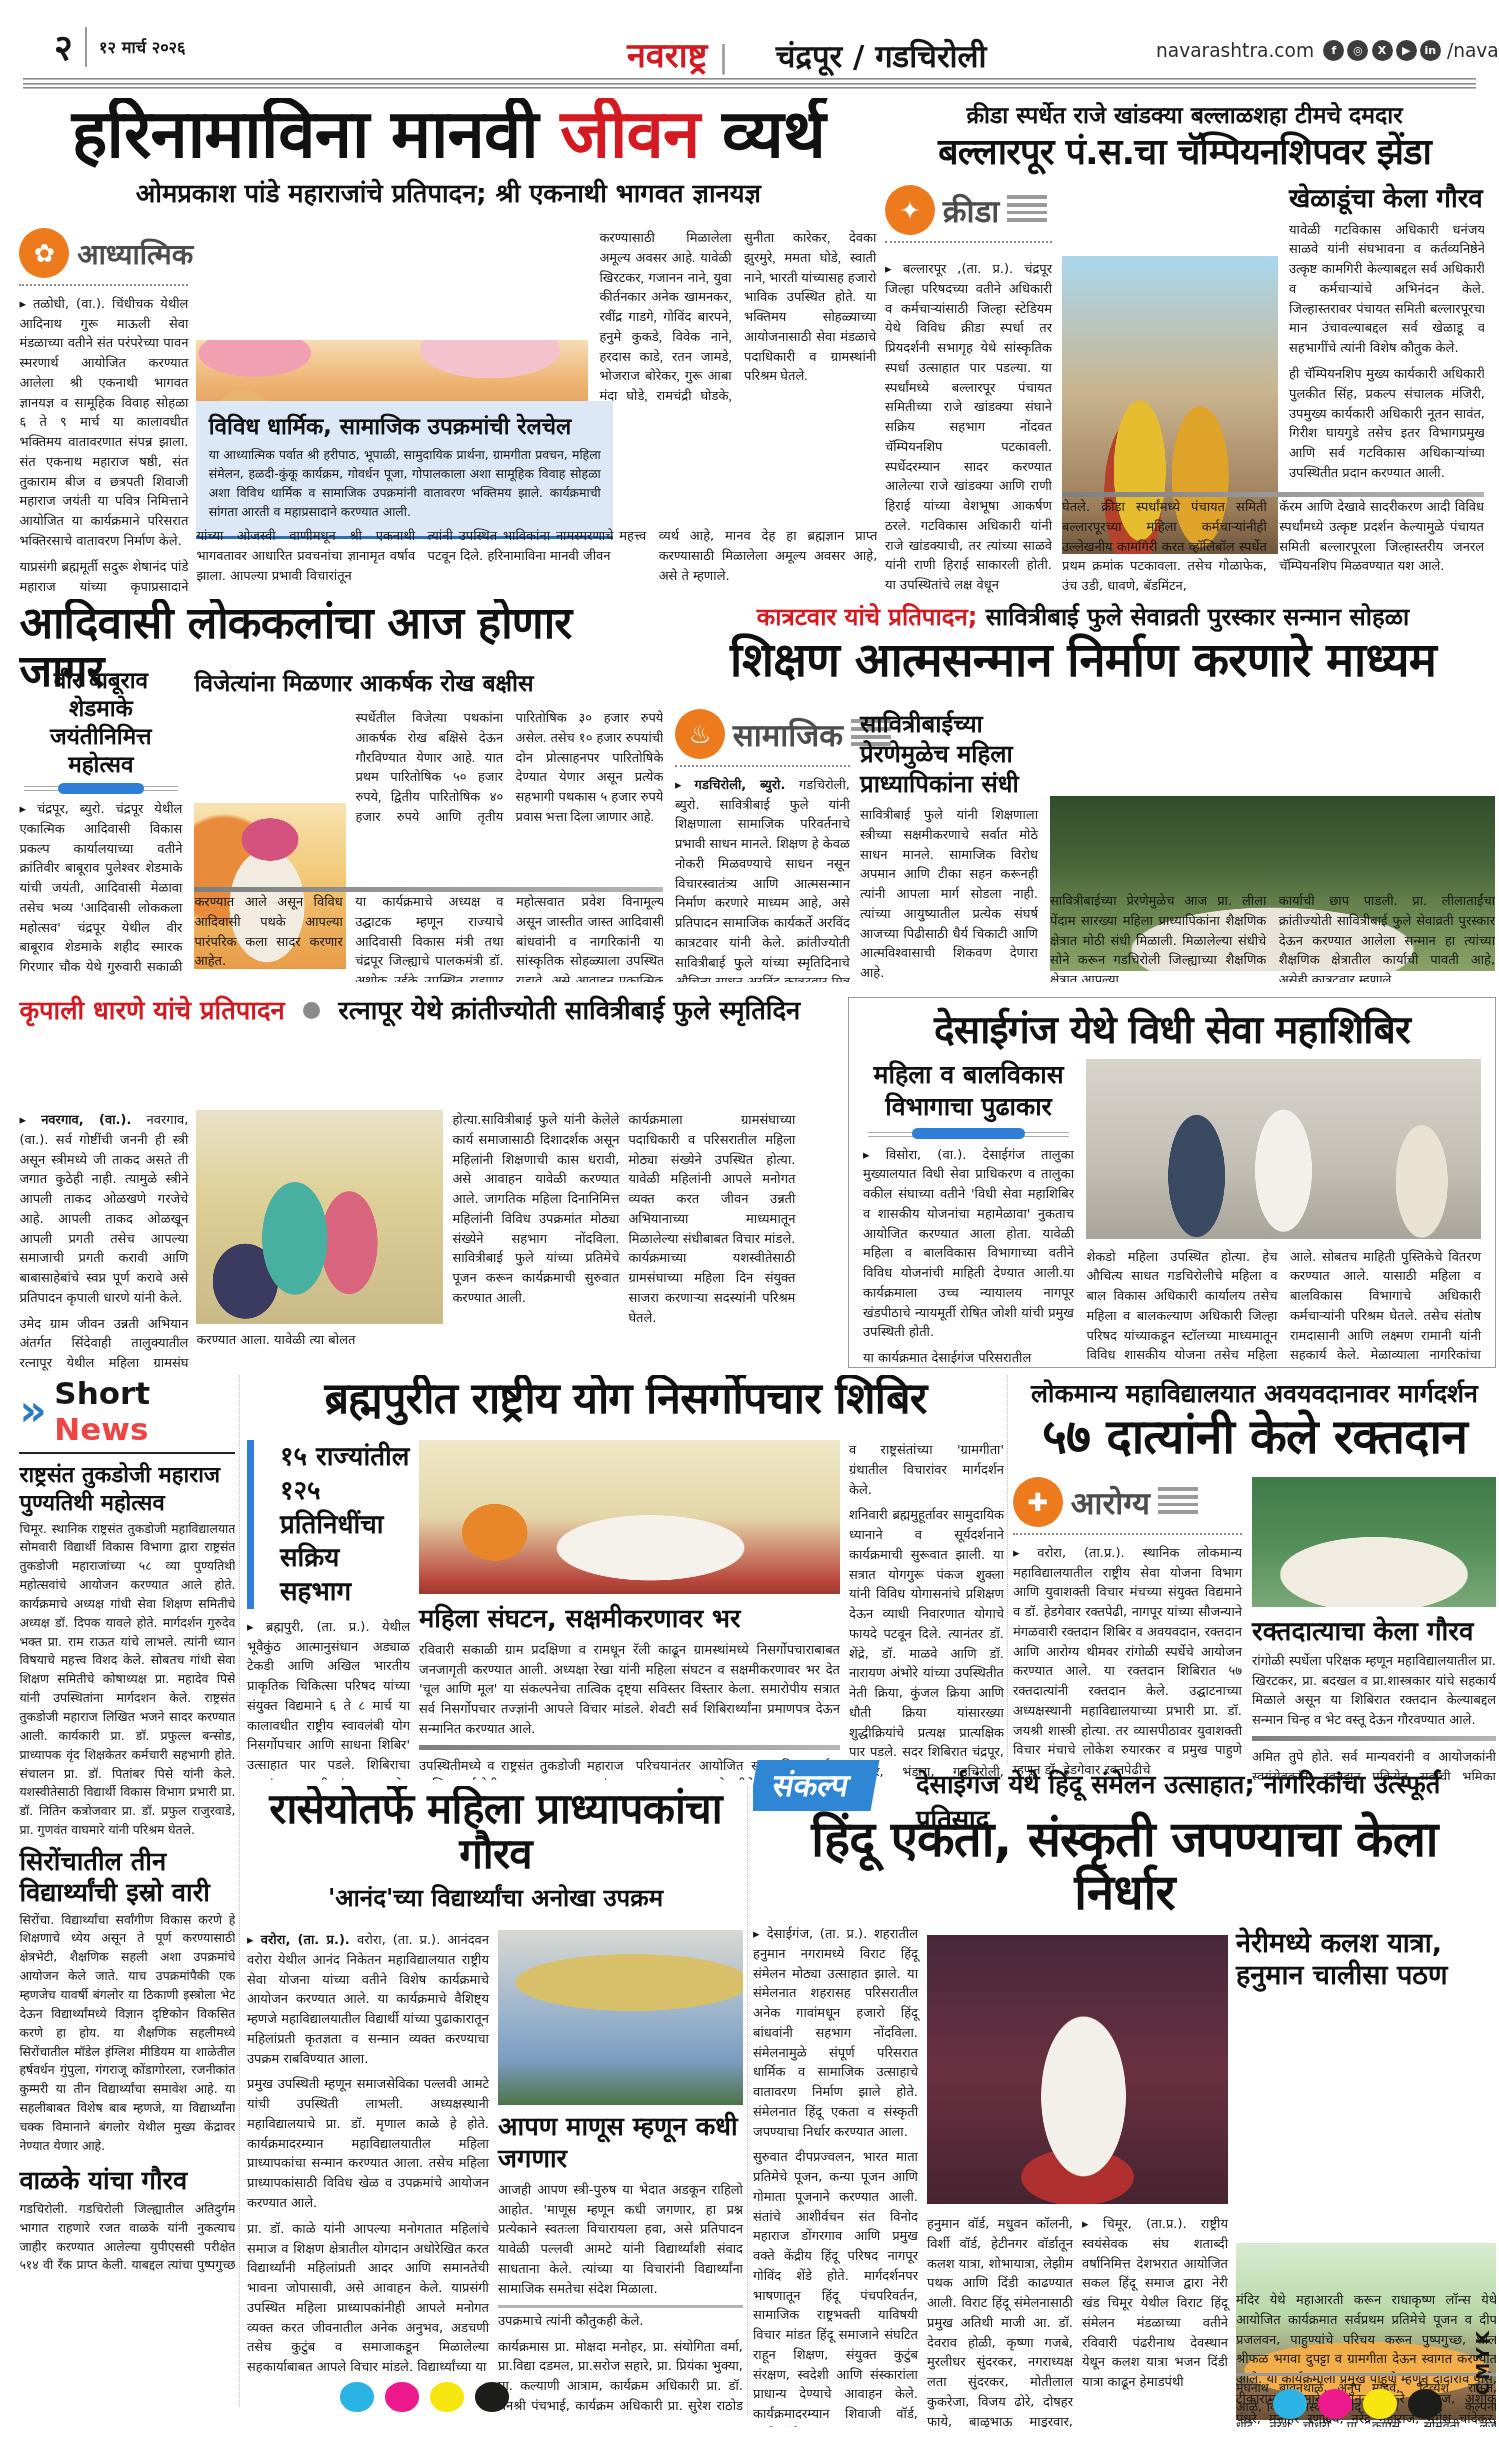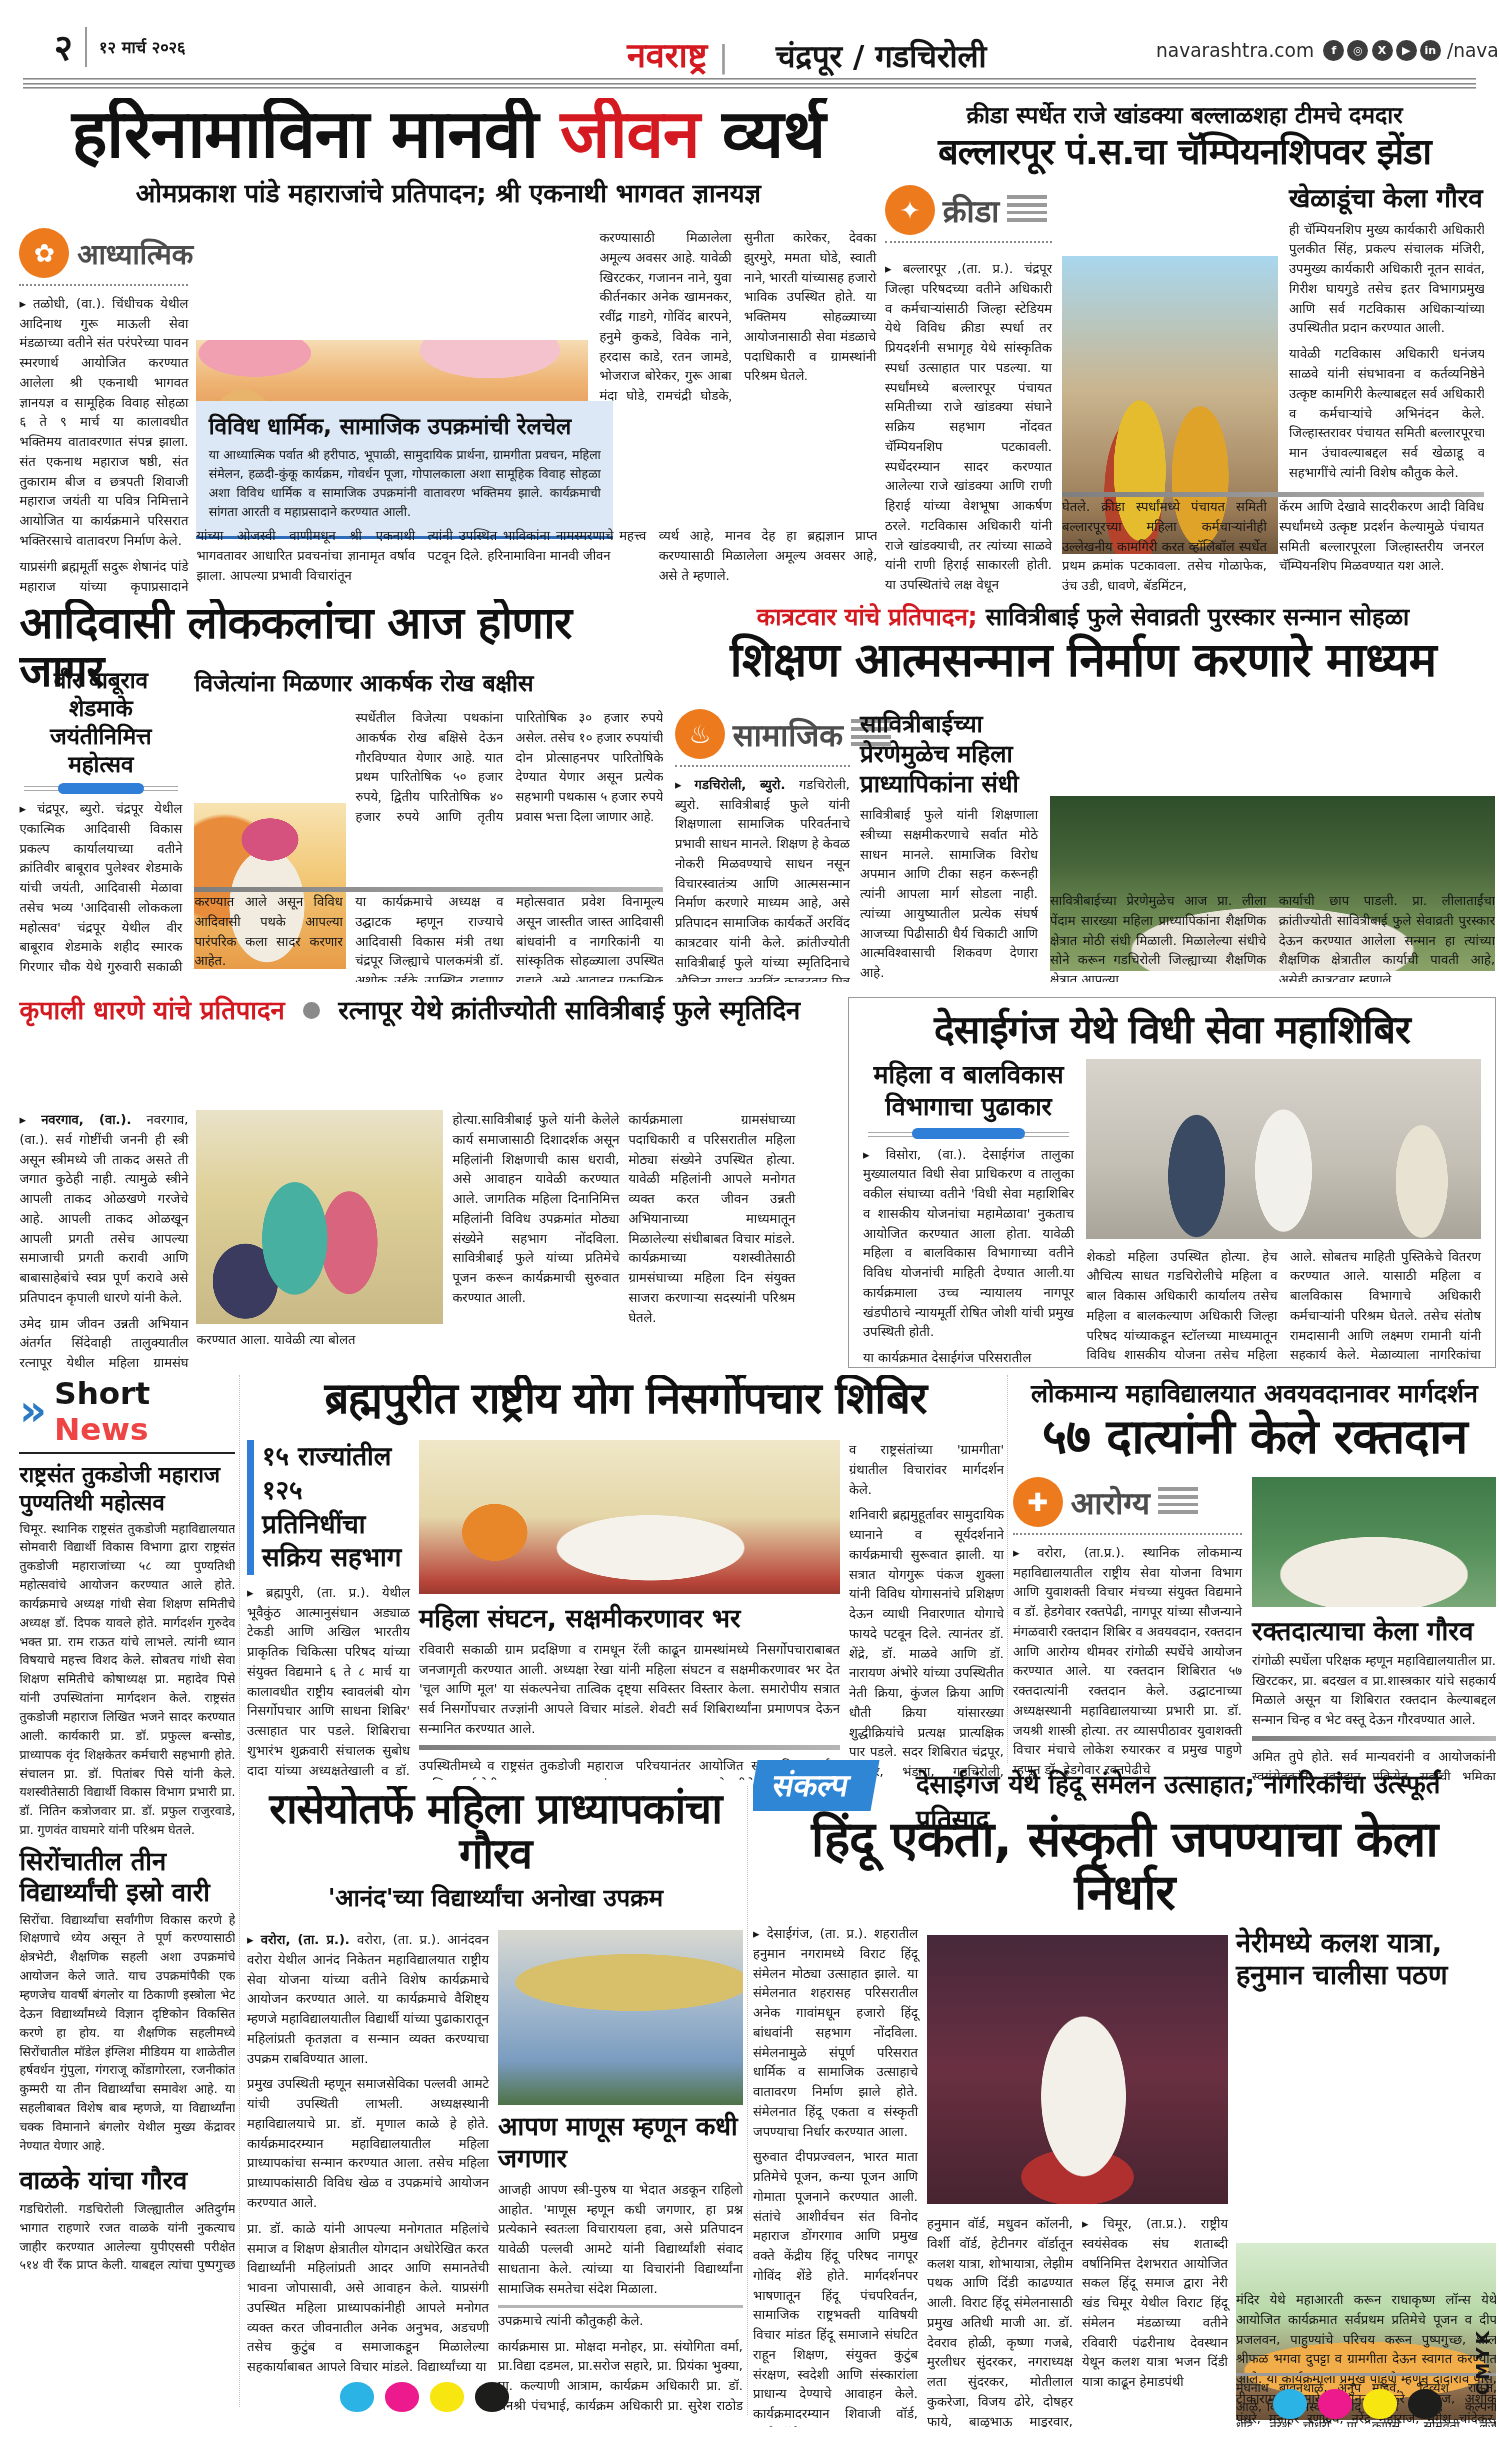--- a/index.html
+++ b/index.html
@@ -160,22 +160,22 @@
         <span class="lines"></span>
       </div>
       <div class="dotted"></div>
     </div>
     <div class="abs body" style="left:0;top:161px;width:167px;height:334px;">
       <p><span class="lead">▸ </span><span>बल्लारपूर ,(ता. प्र.). चंद्रपूर जिल्हा परिषदच्या वतीने अधिकारी व कर्मचाऱ्यांसाठी जिल्हा स्टेडियम येथे विविध क्रीडा स्पर्धा तर प्रियदर्शनी सभागृह येथे सांस्कृतिक स्पर्धा उत्साहात पार पडल्या. या स्पर्धांमध्ये बल्लारपूर पंचायत समितीच्या राजे खांडक्या संघाने सक्रिय सहभाग नोंदवत चॅम्पियनशिप पटकावली. स्पर्धेदरम्यान सादर करण्यात आलेल्या राजे खांडक्या आणि राणी हिराई यांच्या वेशभूषा आकर्षण ठरले. गटविकास अधिकारी यांनी राजे खांडक्याची, तर त्यांच्या साळवे यांनी राणी हिराई साकारली होती. या उपस्थितांचे लक्ष वेधून</span></p>
     </div>
     <div class="abs photo phB" style="left:177px;top:84px;width:216px;height:298px;"></div>
     <div class="abs" style="left:404px;top:81px;width:196px;height:304px;">
       <div class="subhead" style="font-size:26px;margin-bottom:4.7px;">खेळाडूंचा केला गौरव</div>
+      <p class="body">यावेळी गटविकास अधिकारी धनंजय साळवे यांनी संघभावना व कर्तव्यनिष्ठेने उत्कृष्ट कामगिरी केल्याबद्दल सर्व अधिकारी व कर्मचाऱ्यांचे अभिनंदन केले. जिल्हास्तरावर पंचायत समिती बल्लारपूरचा मान उंचावल्याबद्दल सर्व खेळाडू व सहभागींचे त्यांनी विशेष कौतुक केले.</p>
       <p class="body">ही चॅम्पियनशिप मुख्य कार्यकारी अधिकारी पुलकीत सिंह, प्रकल्प संचालक मंजिरी, उपमुख्य कार्यकारी अधिकारी नूतन सावंत, गिरीश घायगुडे तसेच इतर विभागप्रमुख आणि सर्व गटविकास अधिकाऱ्यांच्या उपस्थितीत प्रदान करण्यात आली.</p>
-      <p class="body">यावेळी गटविकास अधिकारी धनंजय साळवे यांनी संघभावना व कर्तव्यनिष्ठेने उत्कृष्ट कामगिरी केल्याबद्दल सर्व अधिकारी व कर्मचाऱ्यांचे अभिनंदन केले. जिल्हास्तरावर पंचायत समिती बल्लारपूरचा मान उंचावल्याबद्दल सर्व खेळाडू व सहभागींचे त्यांनी विशेष कौतुक केले.</p>
     </div>
     <div class="abs thickrule" style="left:177px;top:388px;width:422px;"></div>
     <div class="abs" style="left:177px;top:399px;width:422px;height:96px;display:flex;gap:12.4px;">
       <p class="body" style="flex:1;">घेतले. क्रीडा स्पर्धांमध्ये पंचायत समिती बल्लारपूरच्या महिला कर्मचाऱ्यांनीही उल्लेखनीय कामगिरी करत व्हॉलिबॉल स्पर्धेत प्रथम क्रमांक पटकावला. तसेच गोळाफेक, उंच उडी, धावणे, बॅडमिंटन,</p>
       <p class="body" style="flex:1;">कॅरम आणि देखावे सादरीकरण आदी विविध स्पर्धांमध्ये उत्कृष्ट प्रदर्शन केल्यामुळे पंचायत समिती बल्लारपूरला जिल्हास्तरीय जनरल चॅम्पियनशिप मिळवण्यात यश आले.</p>
     </div>
   </div>
 
   <div class="sec" style="left:19.4px;top:599px;width:644px;height:383px;">
     <div class="hl" style="font-size:44px;">आदिवासी लोककलांचा आज होणार जागर</div>
@@ -287,21 +287,21 @@
       <div class="subhead" style="font-size:25.6px;">वाळके यांचा गौरव</div>
       <p class="body" style="font-size:12.4px;margin-top:3.1px;">गडचिरोली. गडचिरोली जिल्ह्यातील अतिदुर्गम भागात राहणारे रजत वाळके यांनी नुकत्याच जाहीर करण्यात आलेल्या युपीएससी परीक्षेत ५१४ वी रँक प्राप्त केली. याबद्दल त्यांचा पुष्पगुच्छ व आयआरएस अधिकारी भरत आंधळे यांचे 'गरुडझेप एक ध्येयवेडा प्रवास' हे पुस्तक देवून निवासस्थानी गौरव करण्यात आला.</p>
     </div>
 
   </div>
   <div class="vsep" style="left:239px;top:1375px;height:1032px;"></div>
 
   <div class="sec" style="left:247px;top:1375px;width:757px;height:405px;">
     <div class="hl center" style="font-size:43px;">ब्रह्मपुरीत राष्ट्रीय योग निसर्गोपचार शिबिर</div>
     <div class="abs" style="left:0;top:65px;width:163px;height:338px;">
-      <div style="border-left:7.8px solid #2f7ed8;padding-left:8px;">
+      <div style="border-left:7.8px solid #2f7ed8;padding-left:26px;">
         <div class="subhead" style="font-size:26px;line-height:1.3;">१५ राज्यांतील १२५ प्रतिनिधींचा सक्रिय सहभाग</div>
       </div>
       <p class="body" style="margin-top:7.8px;">▸ <span>ब्रह्मपुरी, (ता. प्र.). येथील भूवैकुंठ आत्मानुसंधान अड्याळ टेकडी आणि अखिल भारतीय प्राकृतिक चिकित्सा परिषद यांच्या संयुक्त विद्यमाने ६ ते ८ मार्च या कालावधीत राष्ट्रीय स्वावलंबी योग निसर्गोपचार आणि साधना शिबिर' उत्साहात पार पडले. शिबिराचा शुभारंभ शुक्रवारी संचालक सुबोध दादा यांच्या अध्यक्षतेखाली व डॉ. धनलाल शेंद्रे, डॉ. प्रमोद माळवे, डॉ. नवलाजी मुळे, रेखा (कार्याध्यक्ष अड्याळ टेकडी) यांच्या प्रमुख</span></p>
     </div>
     <div class="abs" style="left:172px;top:65px;width:421px;height:338px;">
       <div class="photo phG" style="width:100%;height:154px;"></div>
       <div class="subhead" style="font-size:25.6px;margin-top:6.2px;">महिला संघटन, सक्षमीकरणावर भर</div>
       <p class="body" style="margin-top:4.7px;">रविवारी सकाळी ग्राम प्रदक्षिणा व रामधून रॅली काढून ग्रामस्थांमध्ये निसर्गोपचाराबाबत जनजागृती करण्यात आली. अध्यक्षा रेखा यांनी महिला संघटन व सक्षमीकरणावर भर देत 'चूल आणि मूल' या संकल्पनेचा तात्विक दृष्ट्या सविस्तर विस्तार केला. समारोपीय सत्रात सर्व निसर्गोपचार तज्ज्ञांनी आपले विचार मांडले. शेवटी सर्व शिबिरार्थ्यांना प्रमाणपत्र देऊन सन्मानित करण्यात आले.</p>
       <div class="thickrule"></div>
       <div style="display:flex;gap:12.4px;">

